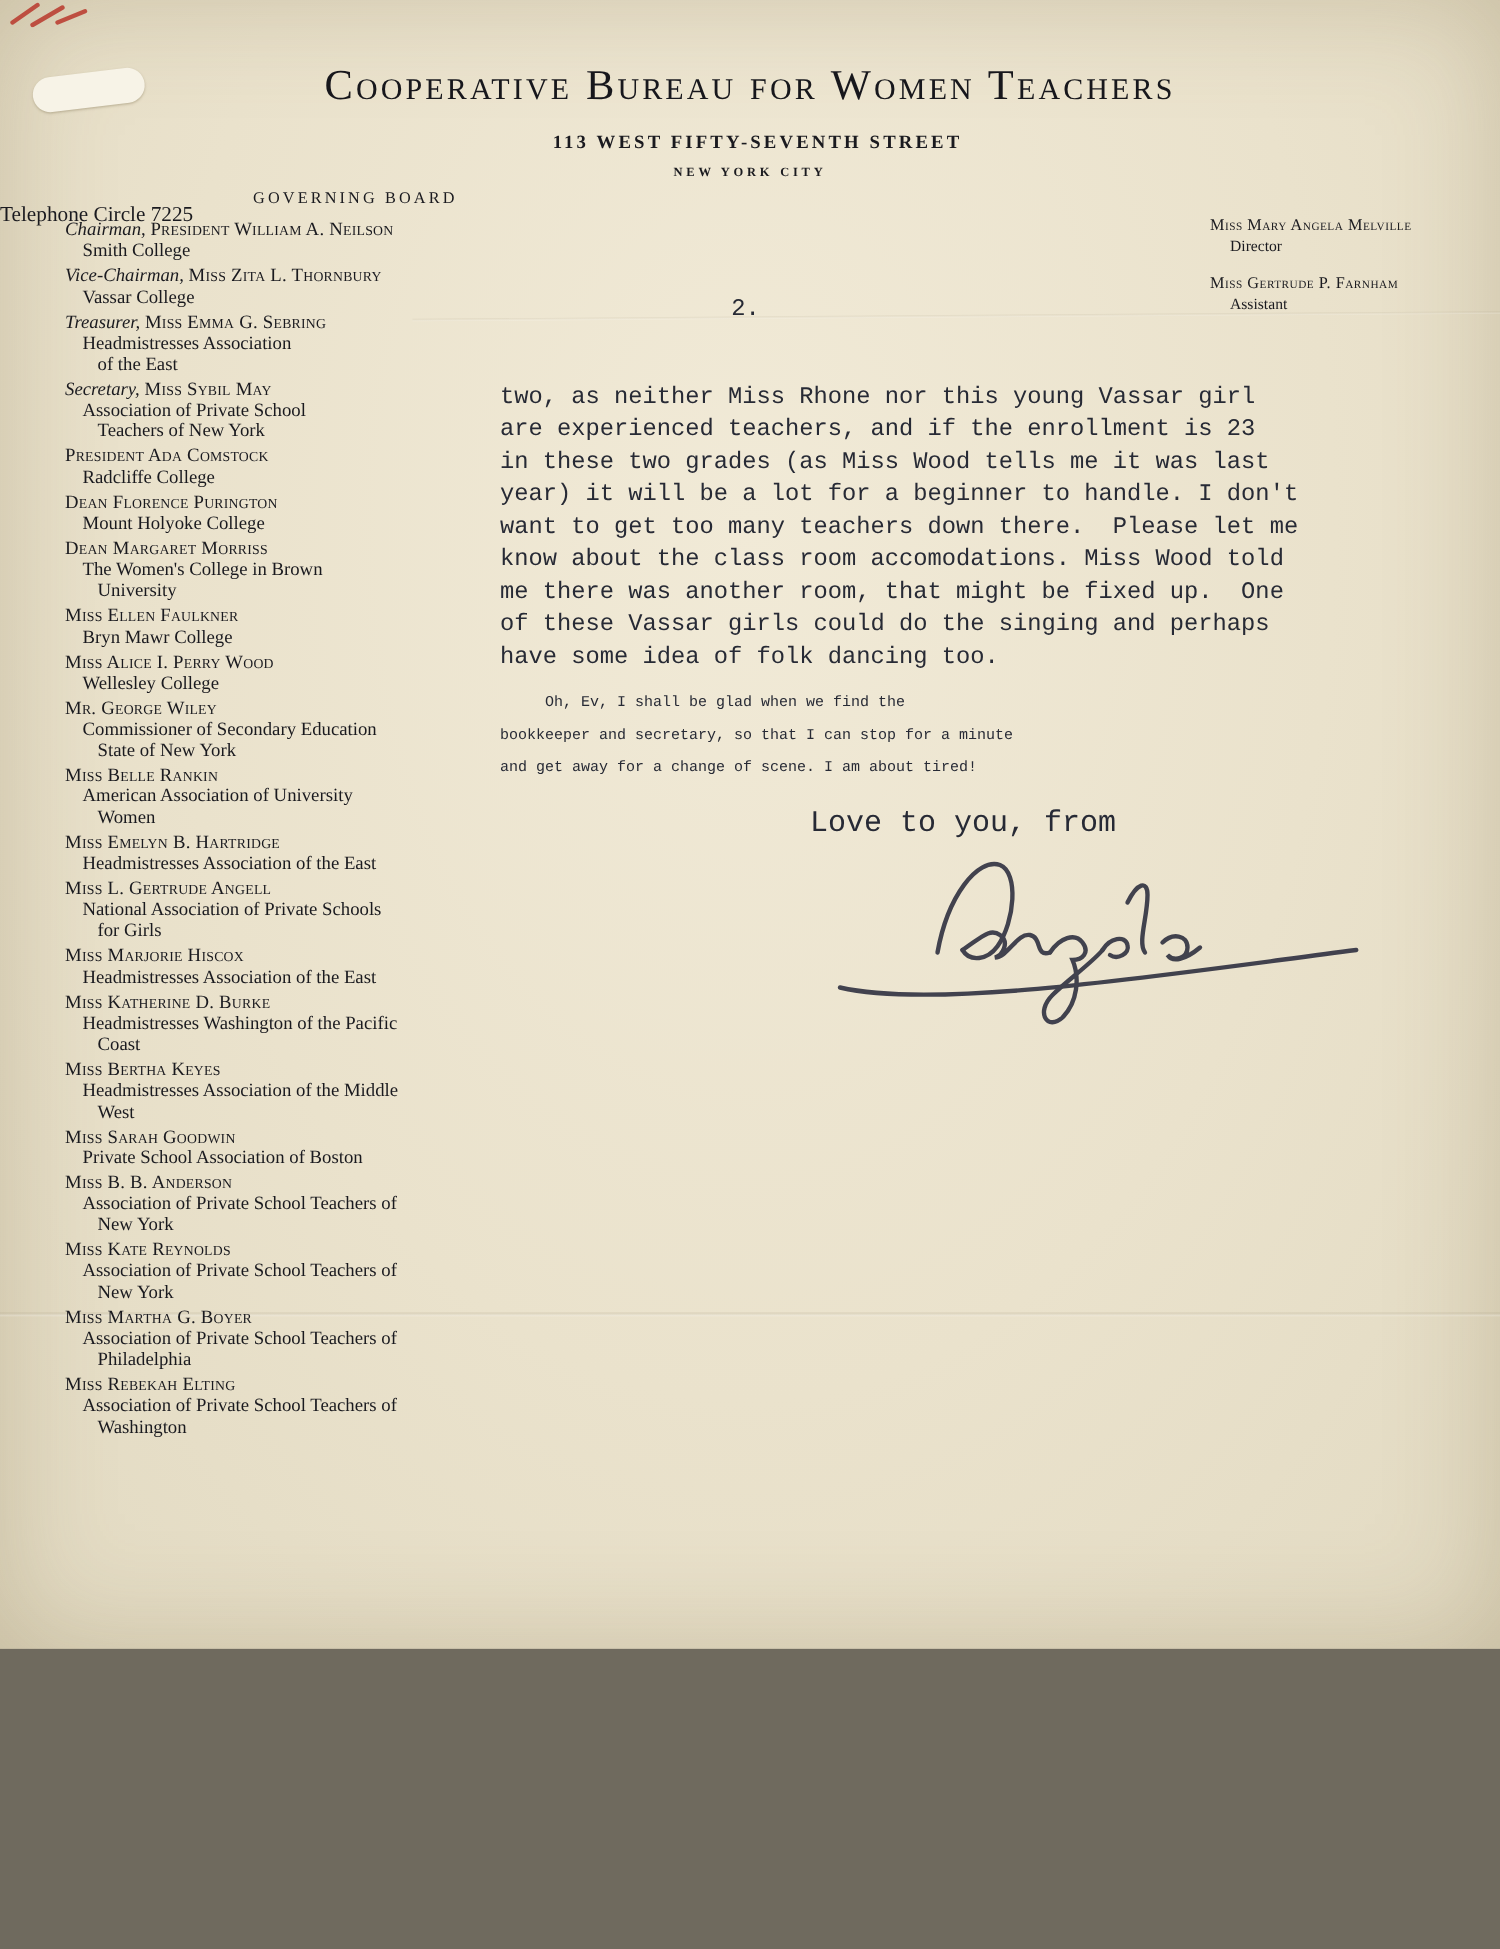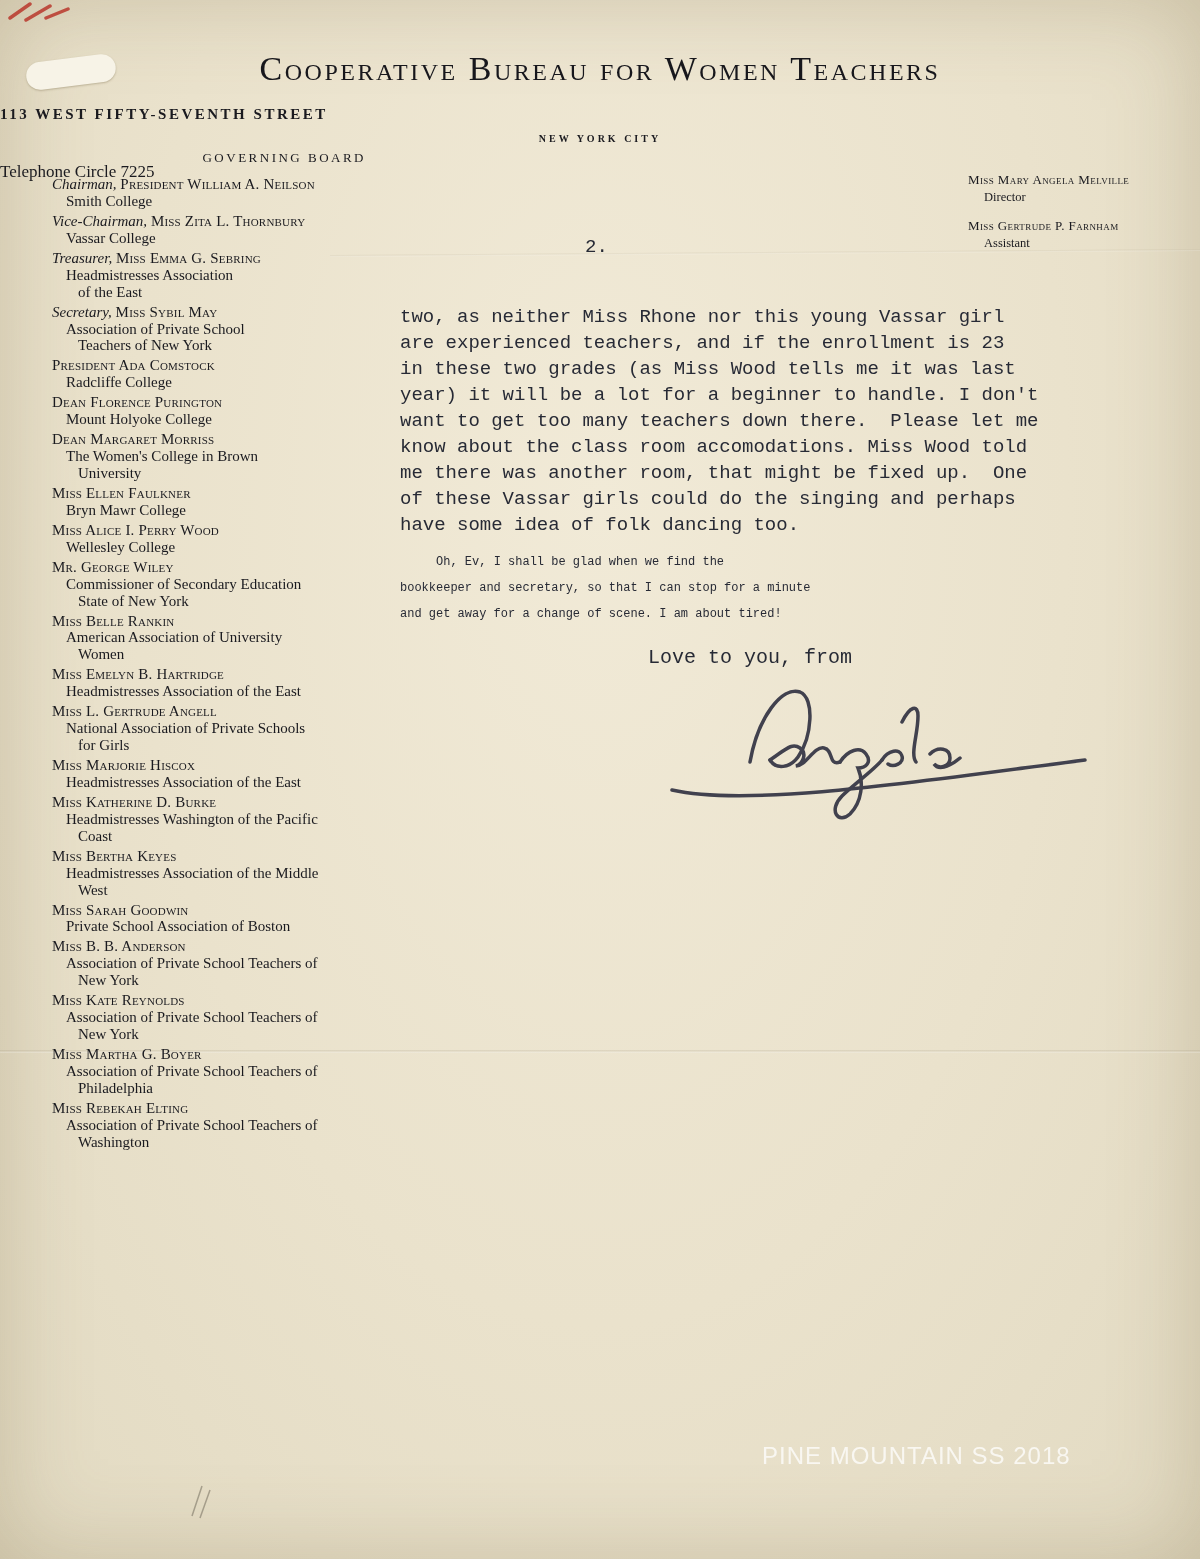--- a/index.html
+++ b/index.html
@@ -1,48 +1,48 @@
 <!DOCTYPE html>
 <html><head>
 <meta charset="utf-8">
 <style>
   html,body{margin:0;padding:0;background:#6f6a5e;}
   .page{
-    position:relative;width:1200px;height:1559px;margin:0 auto;overflow:hidden;
+    position:relative;width:1200px;height:1319px;margin:0 auto;overflow:hidden;
     background:#eae2cc;
     background-image:radial-gradient(ellipse at 50% 32%, #f1ead7 0%, #eae2cc 55%, #e2dac2 100%);
     box-shadow:inset 0 0 90px rgba(125,108,70,0.28);
     font-family:"Liberation Serif","DejaVu Serif",serif;
     color:#1a1a1f;
   }
   
   .lh-title{position:absolute;left:0;right:0;top:50px;text-align:center;
     font-variant:small-caps;font-size:34px;letter-spacing:2.5px;color:#17171c;}
-  .addr1{position:absolute;left:0;right:0;top:106px;text-align:left;
+  .addr1{position:absolute;left:12px;right:0;top:106px;text-align:center;
     font-size:15px;font-weight:700;letter-spacing:2.5px;}
   .addr2{position:absolute;left:0;right:0;top:133px;text-align:center;
     font-size:10px;font-weight:700;letter-spacing:3px;}
   .phone{position:absolute;left:0;right:0;top:162px;text-align:left;font-size:17px;}
   .staff{position:absolute;left:968px;top:172px;width:240px;}
   .staff-entry{margin-bottom:13px;}
   .staff-name{font-variant:small-caps;font-size:13px;letter-spacing:0.4px;}
   .staff-role{padding-left:16px;font-size:12.5px;margin-top:2px;}
   
   .board{position:absolute;left:52px;top:150px;width:314px;}
   .board-heading{text-align:right;font-size:13px;letter-spacing:2.5px;margin-bottom:10px;}
   .member{margin-bottom:3px;font-size:15px;line-height:1.13;}
   .member-role{font-style:italic;}
   .member-name{font-variant:small-caps;letter-spacing:0.2px;}
   .member-aff{padding-left:26px;text-indent:-12px;white-space:pre-line;}
   
   .typed{font-family:"Liberation Mono","DejaVu Sans Mono",monospace;color:#272a35;}
   .page-number{position:absolute;left:585px;top:236px;font-size:19px;}
   .para1{position:absolute;left:400px;top:304px;width:720px;font-size:19px;line-height:26px;white-space:pre-wrap;}
   .para2{position:absolute;left:400px;top:549px;width:720px;font-size:12px;line-height:26px;white-space:pre-wrap;}
-  .closing{position:absolute;left:648px;top:646px;font-size:20px;}
+  .closing{position:absolute;left:648px;top:646px;font-size:24px;}
   .signature{position:absolute;left:630px;top:662px;width:460px;height:160px;}
   .sr{position:absolute;width:1px;height:1px;overflow:hidden;clip:rect(0 0 0 0);white-space:nowrap;}
   
   .watermark{position:absolute;left:762px;top:1442px;
     font-family:"Liberation Sans","DejaVu Sans",sans-serif;font-size:24px;
     color:rgba(255,255,255,0.75);letter-spacing:1px;}
   .tear{position:absolute;left:26px;top:58px;width:90px;height:28px;background:#f7f3e7;
     border-radius:14px;transform:rotate(-7deg);box-shadow:0 1px 2px rgba(110,95,60,0.35);}
   .red-mark{position:absolute;left:8px;top:0;}
   .crease-h{position:absolute;left:0;right:0;top:1050px;height:3px;

